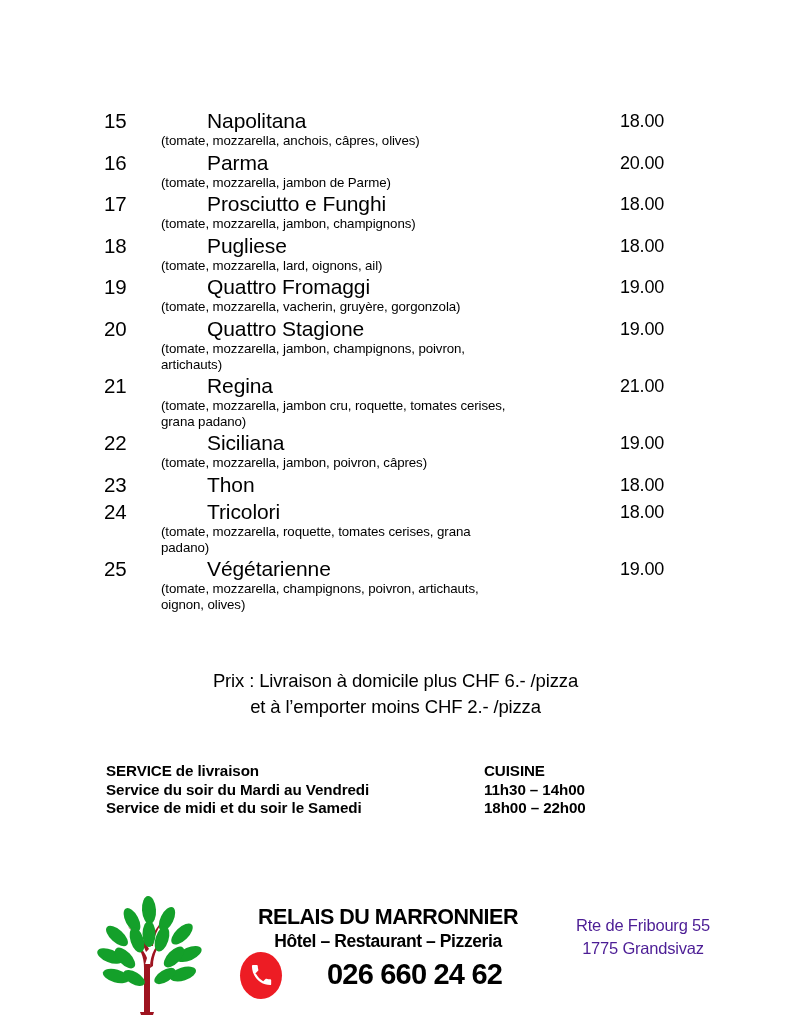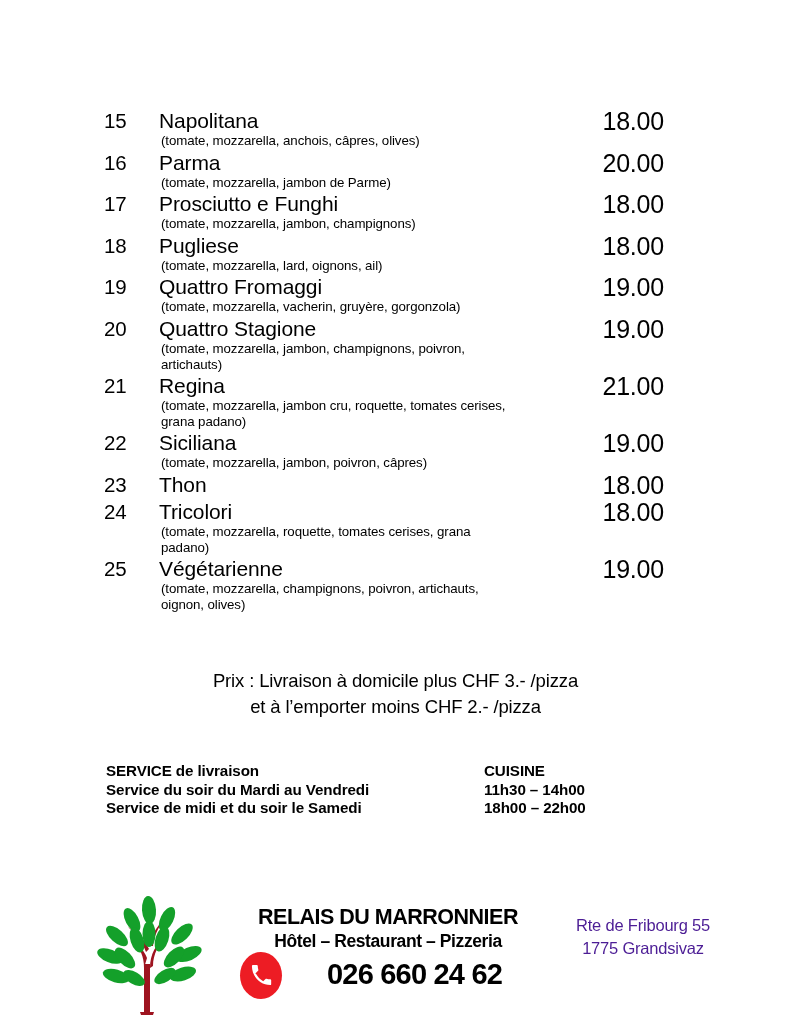--- a/index.html
+++ b/index.html
@@ -31,20 +31,21 @@
 
   .menu-item {
     position: relative;
     margin-bottom: 1px;
   }
 
   .item-head {
     display: flex;
     align-items: baseline;
     position: relative;
+    gap: 48px;
   }
 
   .item-num {
     width: 55px;
     flex: 0 0 55px;
     font-size: 20.5px;
     line-height: 26px;
     letter-spacing: -0.2px;
   }
 
@@ -54,21 +55,21 @@
     letter-spacing: -0.1px;
     flex: 1 1 auto;
   }
 
   .item-price {
     position: absolute;
     right: 0;
     top: 0;
     width: 90px;
     text-align: right;
-    font-size: 25px;
+    font-size: 18px;
     line-height: 26px;
     letter-spacing: -0.2px;
   }
 
   .item-desc {
     margin-left: 57px;
     font-size: 13.3px;
     line-height: 15.6px;
     letter-spacing: -0.1px;
     max-width: 360px;
@@ -286,21 +287,21 @@
         <div class="item-head">
           <div class="item-num">25</div>
           <div class="item-name">Végétarienne</div>
           <div class="item-price">19.00</div>
         </div>
         <div class="item-desc">(tomate, mozzarella, champignons, poivron, artichauts, oignon, olives)</div>
       </div>
     </div>
 
   <div class="price-note">
-    <div>Prix : Livraison à domicile plus CHF 3.- /pizza</div>
+    <div>Prix : Livraison à domicile plus CHF 6.- /pizza</div>
     <div>et à l’emporter moins CHF 2.- /pizza</div>
   </div>
 
   <div class="service-block" id="service-block">
       <div class="service-row">
         <div class="service-left">SERVICE de livraison</div>
         <div class="service-right">CUISINE</div>
       </div>
       <div class="service-row">
         <div class="service-left">Service du soir du Mardi au Vendredi</div>

